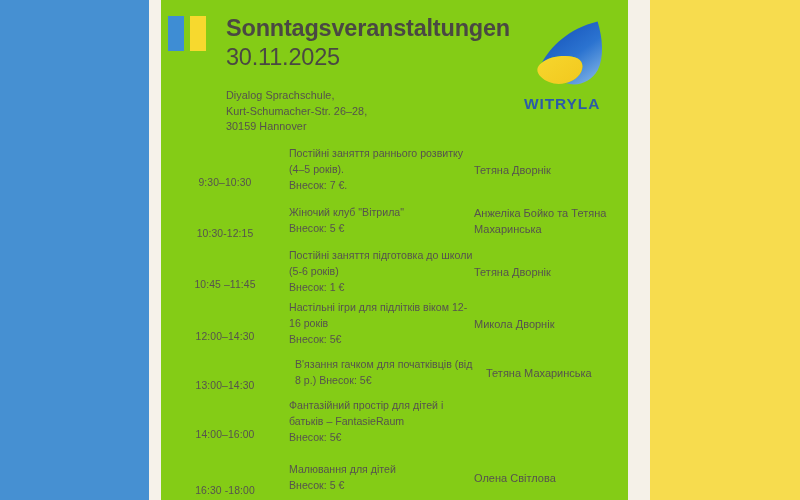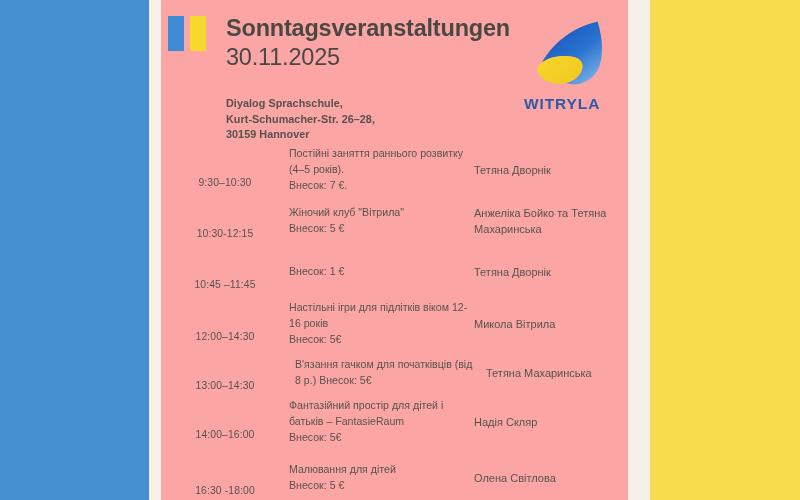--- a/index.html
+++ b/index.html
@@ -102,26 +102,25 @@
     white-space: nowrap;
   }
   .title-date {
     font-size: 23.5px;
     font-weight: normal;
     color: #4A4843;
     letter-spacing: -0.2px;
     line-height: 1.22;
   }
   .address {
-    margin-top: 25px;
+    margin-top: 17px;
     font-size: 10.8px;
     line-height: 1.42;
     color: #55524D;
     letter-spacing: 0.05px;
-    font-weight: bold;
   }
 
   
   .logo {
     position: absolute;
     left: 363px;
     top: 18px;
     width: 100px;
     height: 105px;
   }
@@ -174,21 +173,21 @@
     flex: 0 0 154px;
     text-align: left;
     font-size: 11px;
     line-height: 1.48;
     color: #56534E;
   }
 </style>
 </head>
 <body style="background: rgb(242, 238, 228);">
 
-<div class="poster" style="background: #fca5a5;">
+<div class="poster" style="background: #84cc16;">
 
   <div class="panel-left" style="background: rgb(70, 144, 210);"></div>
   <div class="stripe-soft"></div>
   <div class="stripe-soft2"></div>
   <div class="panel-right" style="background: rgb(247, 220, 78);"></div>
 
   <div class="content">
 
     <div class="header">
 
@@ -248,46 +247,46 @@
           <div class="cell-time">10:30-12:15</div>
           <div class="cell-desc">
             <div>Жіночий клуб "Вітрила"</div>
             <div>Внесок: 5 €</div>
           </div>
           <div class="cell-person">Анжеліка Бойко та Тетяна Махаринська</div>
         </div>
         <div class="row" style="height: 52px;">
           <div class="cell-time">10:45 –11:45</div>
           <div class="cell-desc">
+            <div>Постійні заняття підготовка до школи (5-6 років)</div>
             <div>Внесок: 1 €</div>
           </div>
           <div class="cell-person">Тетяна Дворнік</div>
         </div>
         <div class="row" style="height: 52px;">
           <div class="cell-time">12:00–14:30</div>
           <div class="cell-desc">
             <div>Настільні ігри для підлітків віком 12-16 років</div>
             <div>Внесок: 5€</div>
           </div>
-          <div class="cell-person">Микола Вітрила</div>
+          <div class="cell-person">Микола Дворнік</div>
         </div>
         <div class="row" style="height: 46px; gap: 6px;">
           <div class="cell-time">13:00–14:30</div>
           <div class="cell-desc">
             <div>В'язання гачком для початківців (від 8 р.) Внесок: 5€</div>
           </div>
           <div class="cell-person">Тетяна Махаринська</div>
         </div>
         <div class="row" style="height: 52px;">
           <div class="cell-time">14:00–16:00</div>
           <div class="cell-desc">
             <div>Фантазійний простір для дітей і батьків – FantasieRaum</div>
             <div>Внесок: 5€</div>
           </div>
-          <div class="cell-person">Надія Скляр</div>
         </div>
         <div class="row" style="height: 60px;">
           <div class="cell-time">16:30 -18:00</div>
           <div class="cell-desc">
             <div>Малювання для дітей</div>
             <div>Внесок: 5 €</div>
           </div>
           <div class="cell-person">Олена Світлова</div>
         </div>
       </div>

